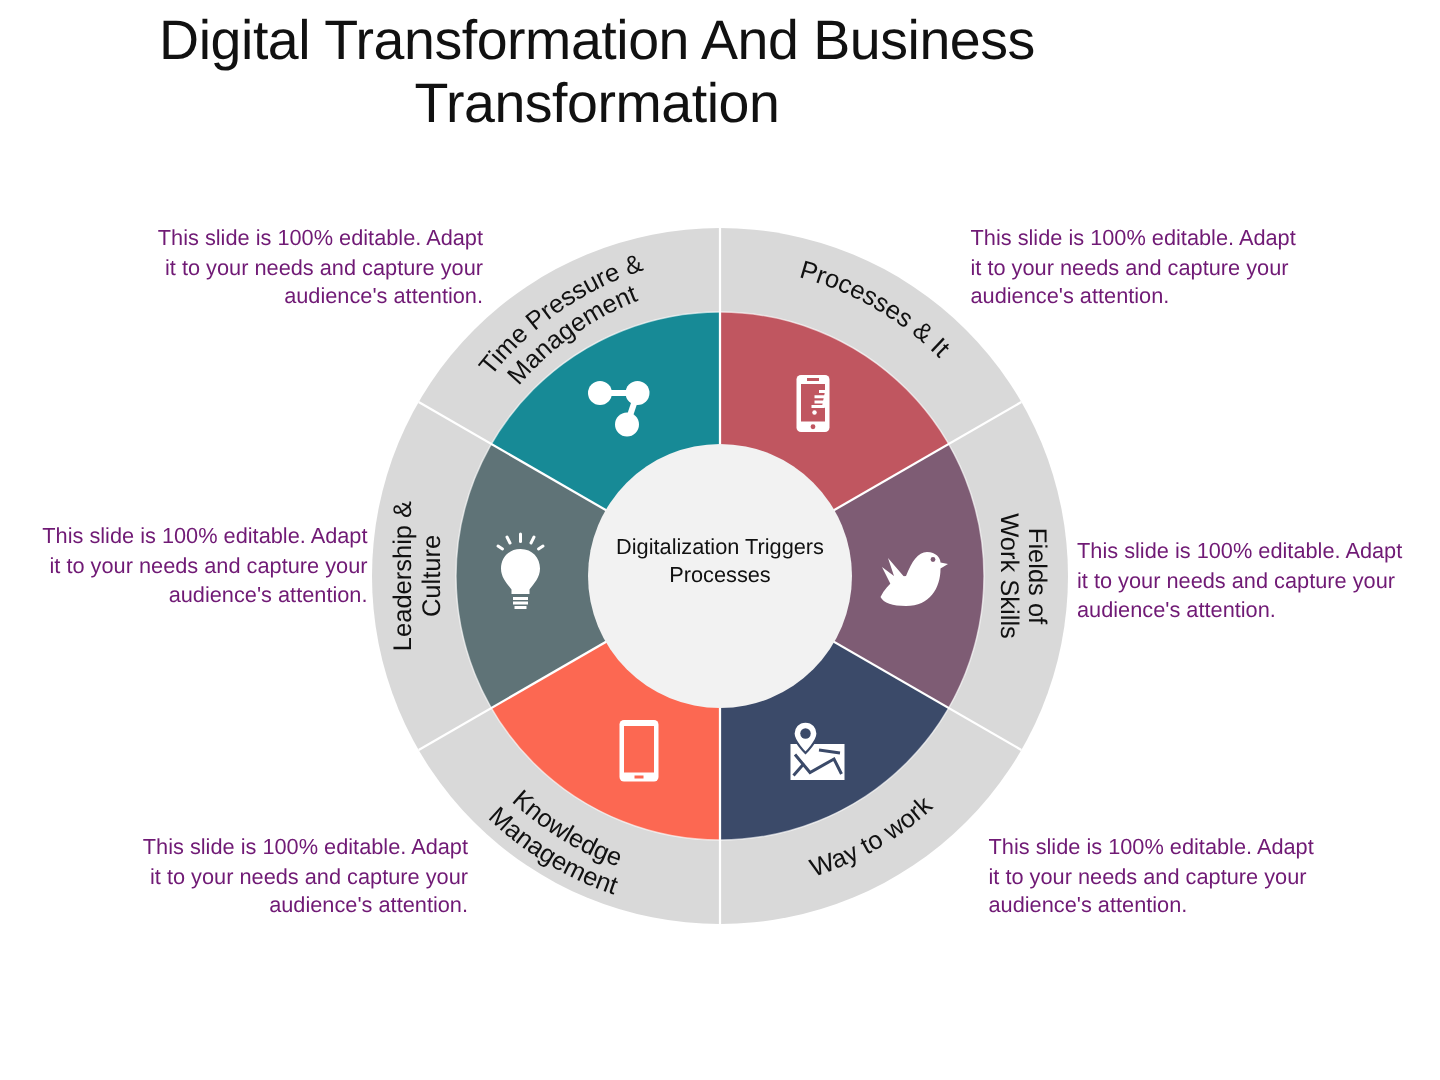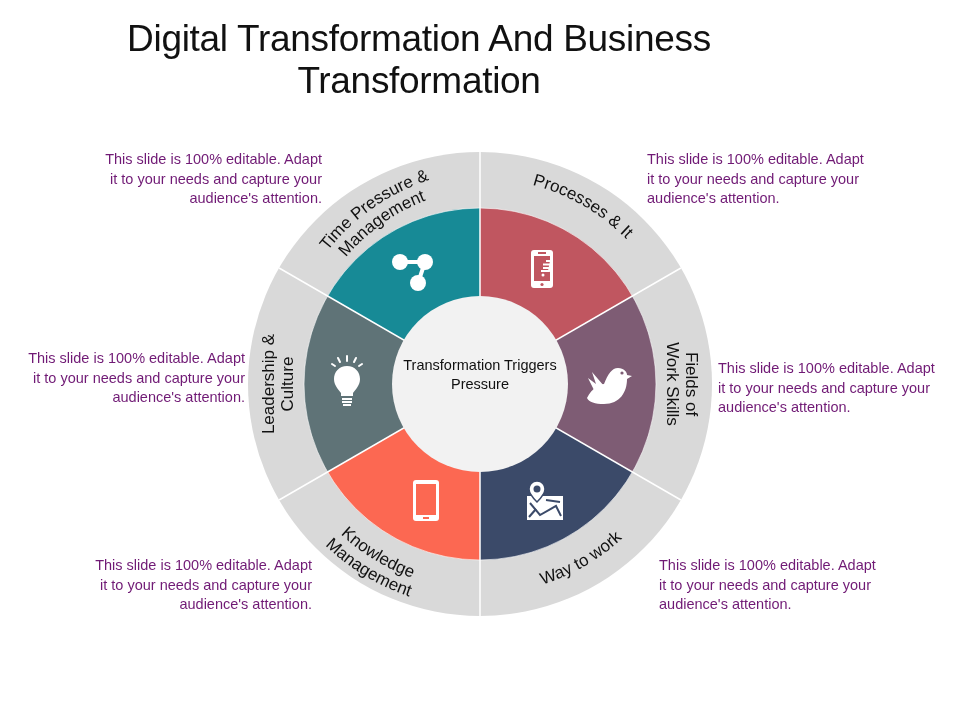--- a/index.html
+++ b/index.html
@@ -1,19 +1,19 @@
 <!DOCTYPE html>
 <html><head>
 <meta charset="utf-8">
 <style>
   html, body { margin:0; padding:0; }
   body { width:960px; height:720px; background:#ffffff; position:relative; overflow:hidden;
          font-family:"Liberation Sans", sans-serif; }
-  .title { position:absolute; left:0; top:18px; width:796px; text-align:center;
-           font-size:37px; color:#111111; letter-spacing:-0.3px;margin-left:21px; }
+  .title { position:absolute; left:0; top:6px; width:796px; text-align:center;
+           font-size:37px; color:#111111; letter-spacing:-0.3px; }
   .desc { position:absolute; width:260px; font-size:14.5px; line-height:19.5px; color:#701a75; }
   .desc.right-align { text-align:right; }
   .desc.left-align { text-align:left; }
   svg.wheel { position:absolute; left:0; top:0; }
   .center-text { position:absolute; left:392px; top:356px; width:176px; text-align:center;
                  font-size:14.5px; line-height:19px; color:#111111; }
 </style>
 </head>
 <body>
 
@@ -162,15 +162,15 @@
       <path d="M530 503 L540 515 L556 506 L561 516"></path>
       <path d="M529 517 L536 509"></path>
       <path d="M546 500 L560 502"></path>
     </g>
     <path d="M537 481 C532 481, 529 485, 529 489 C529 494, 537 502, 537 502 C537 502, 545 494, 545 489 C545 485, 542 481, 537 481 Z" fill="#ffffff" stroke="#3b4a69" stroke-width="1.5"></path>
     <circle cx="537" cy="489" r="3.5" fill="#3b4a69"></circle>
   </g>
 </svg>
 
 <div class="center-text">
-  <div>Transformation Triggers</div>
-  <div>Pressure</div>
+  <div>Digitalization Triggers</div>
+  <div>Processes</div>
 </div>
 
 </body></html>

